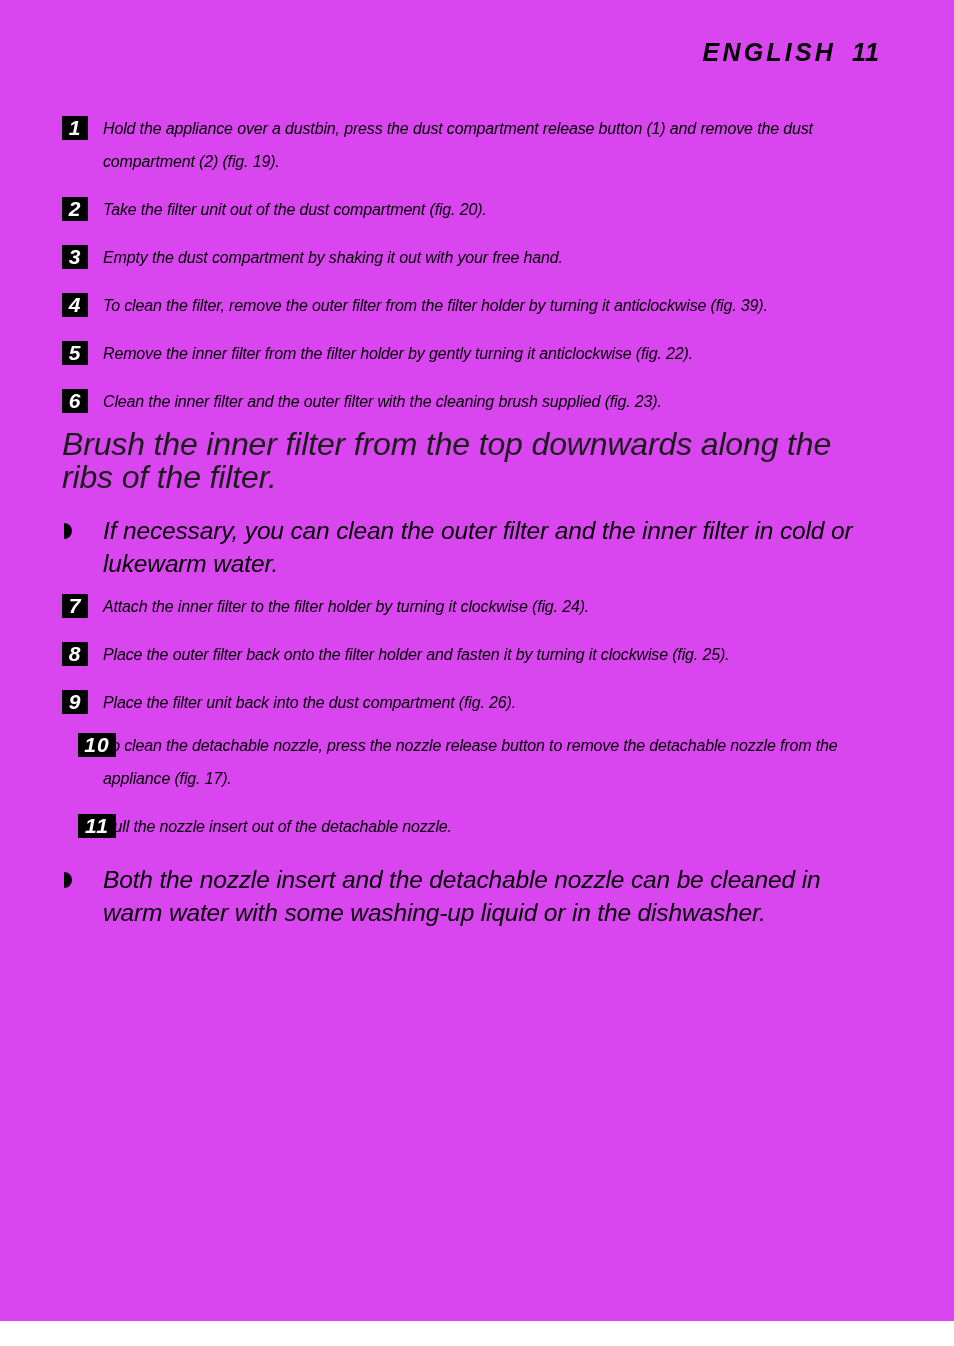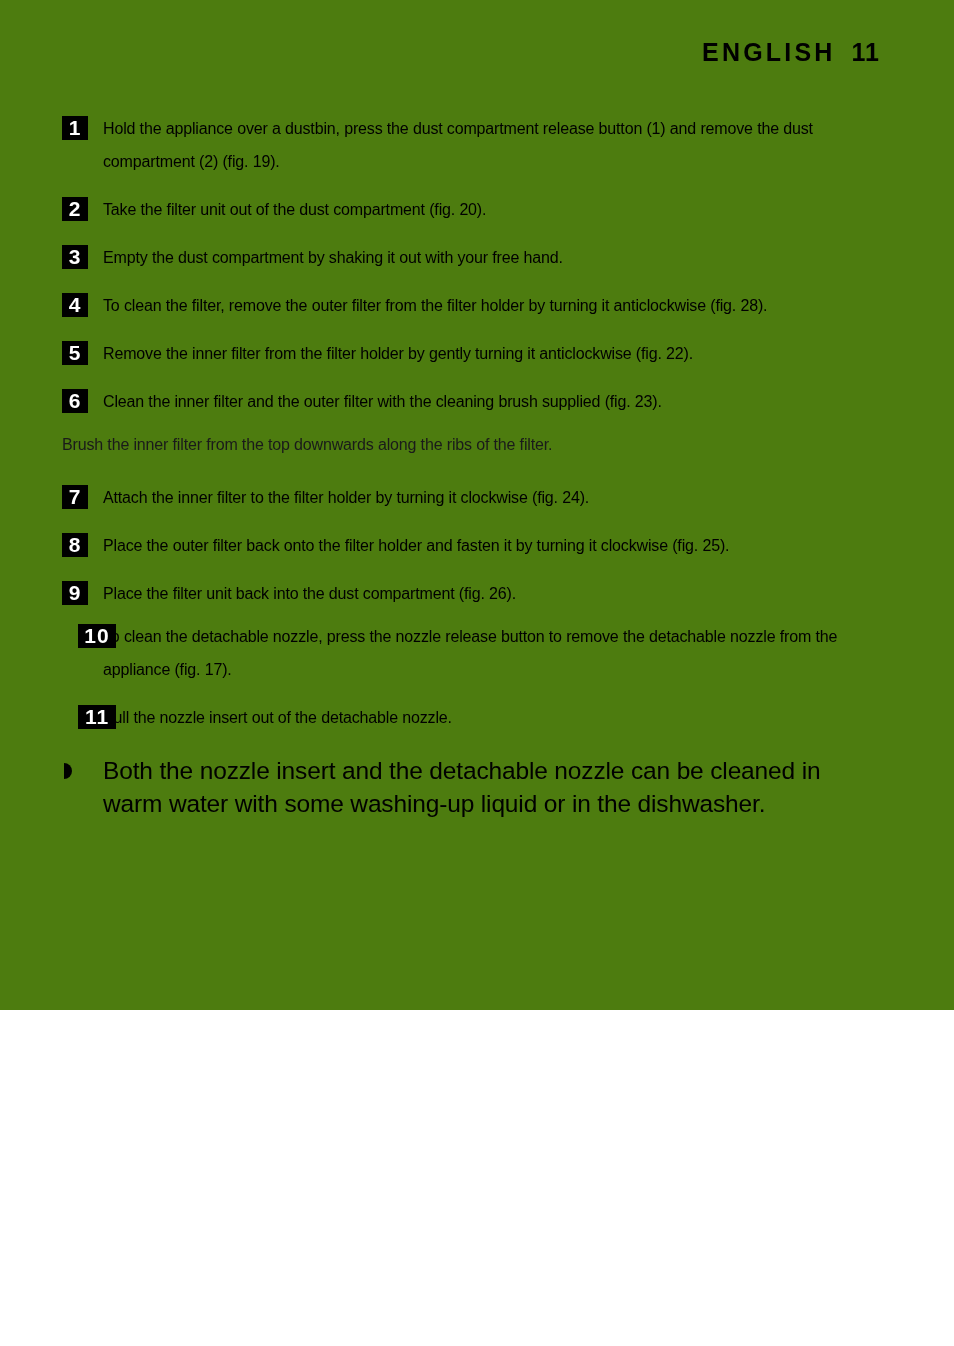--- a/index.html
+++ b/index.html
@@ -15,22 +15,23 @@
     font-family: "Liberation Sans", sans-serif;
     color: #000000;
     overflow: hidden;
   }
 
   .page {
     position: absolute;
     left: 0;
     top: 0;
     width: 954px;
-    height: 1010px;
-    background: #4d7c0f;
+    height: 1321px;
+    background: #d946ef;
+    font-style: italic;
   }
 
   
   .page-header {
     position: absolute;
     left: 0;
     top: 38px;
     width: 880px;
     text-align: right;
     white-space: nowrap;
@@ -117,21 +118,21 @@
   .bullet .bullet-text {
     display: block;
     font-size: 24.5px;
     line-height: 33px;
     letter-spacing: -0.15px;
     color: #000;
   }
 
   
   .para {
-    font-size: 16px;
+    font-size: 32px;
     line-height: 33px;
     letter-spacing: -0.15px;
     color: #000;
     margin-bottom: 15px;
   }
 
   
   .para.light {
     font-weight: 300;
     color: #1a1a1a;
@@ -169,35 +170,39 @@
       <span class="step-text">Take the filter unit out of the dust compartment (fig. 20).</span>
     </div>
 
     <div class="step">
       <span class="badge">3</span>
       <span class="step-text">Empty the dust compartment by shaking it out with your free hand.</span>
     </div>
 
     <div class="step">
       <span class="badge">4</span>
-      <span class="step-text">To clean the filter, remove the outer filter from the filter holder by turning it anticlockwise (fig. 28).</span>
+      <span class="step-text">To clean the filter, remove the outer filter from the filter holder by turning it anticlockwise (fig. 39).</span>
     </div>
 
     <div class="step">
       <span class="badge">5</span>
       <span class="step-text">Remove the inner filter from the filter holder by gently turning it anticlockwise (fig. 22).</span>
     </div>
 
     <div class="step gap-sm">
       <span class="badge">6</span>
       <span class="step-text">Clean the inner filter and the outer filter with the cleaning brush supplied (fig. 23).</span>
     </div>
 
     <div class="para light gap-md">Brush the inner filter from the top downwards along the ribs of the filter.</div>
 
+    <div class="bullet gap-sm">
+      <span class="disc"></span>
+      <span class="bullet-text">If necessary, you can clean the outer filter and the inner filter in cold or lukewarm water.</span>
+    </div>
 
 
     <div class="step">
       <span class="badge">7</span>
       <span class="step-text">Attach the inner filter to the filter holder by turning it clockwise (fig. 24).</span>
     </div>
 
     <div class="step">
       <span class="badge">8</span>
       <span class="step-text">Place the outer filter back onto the filter holder and fasten it by turning it clockwise (fig. 25).</span>

